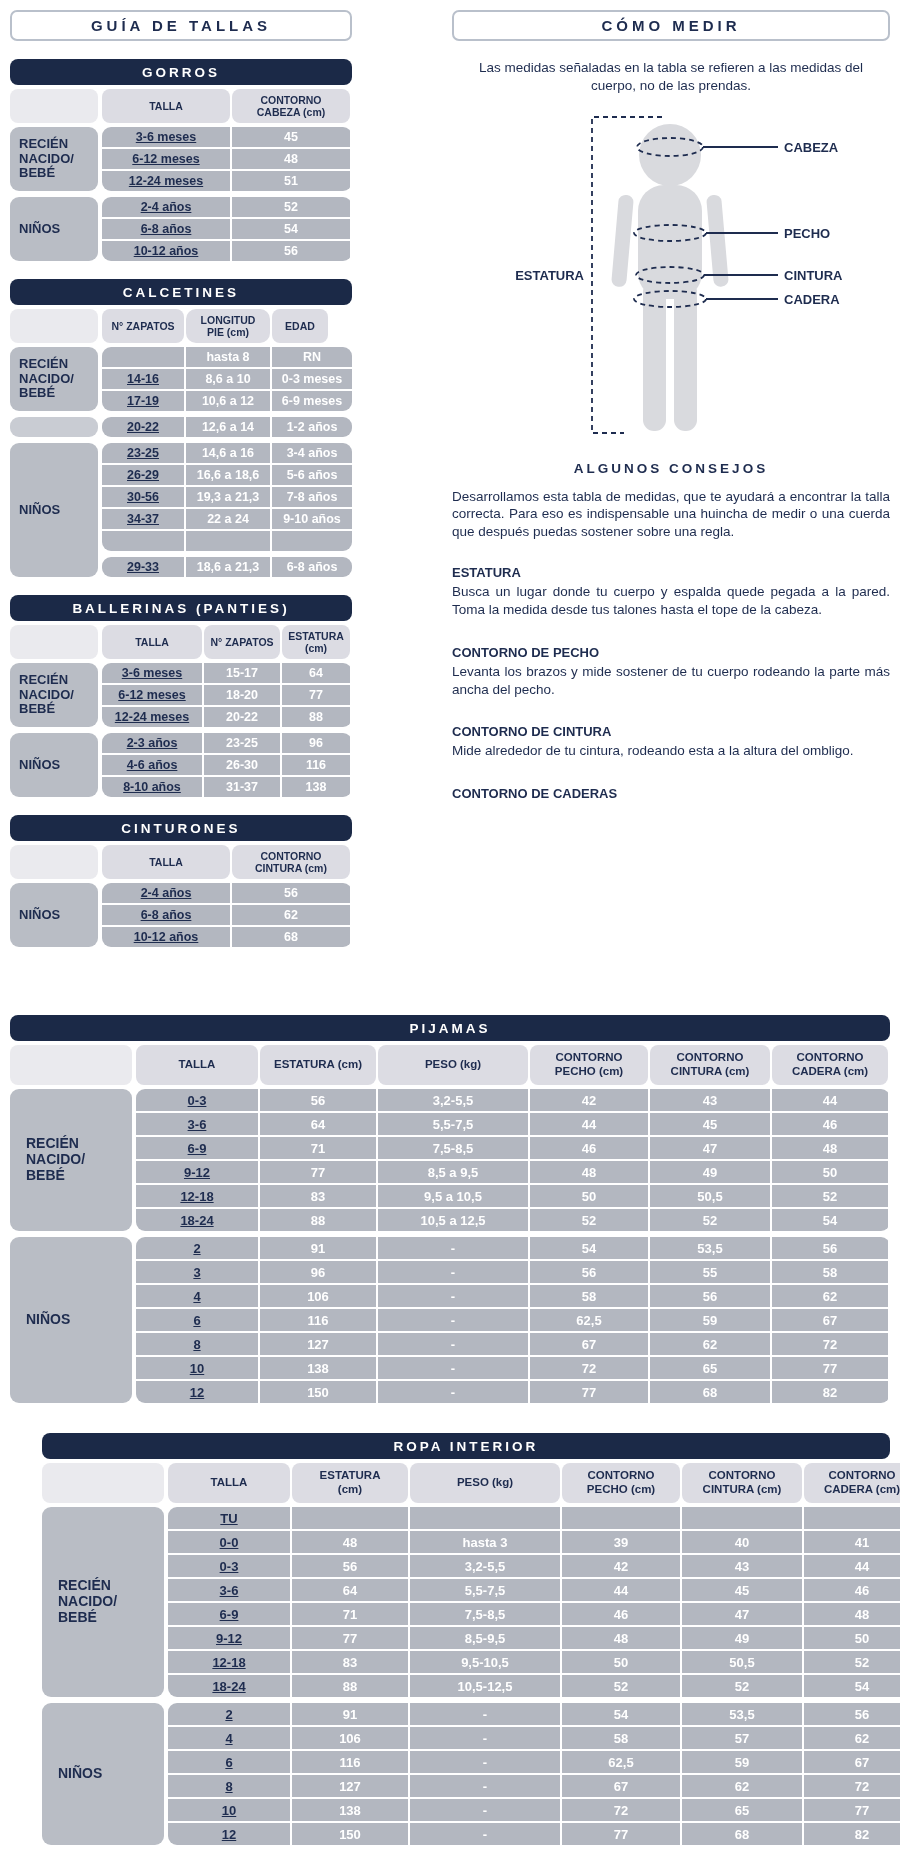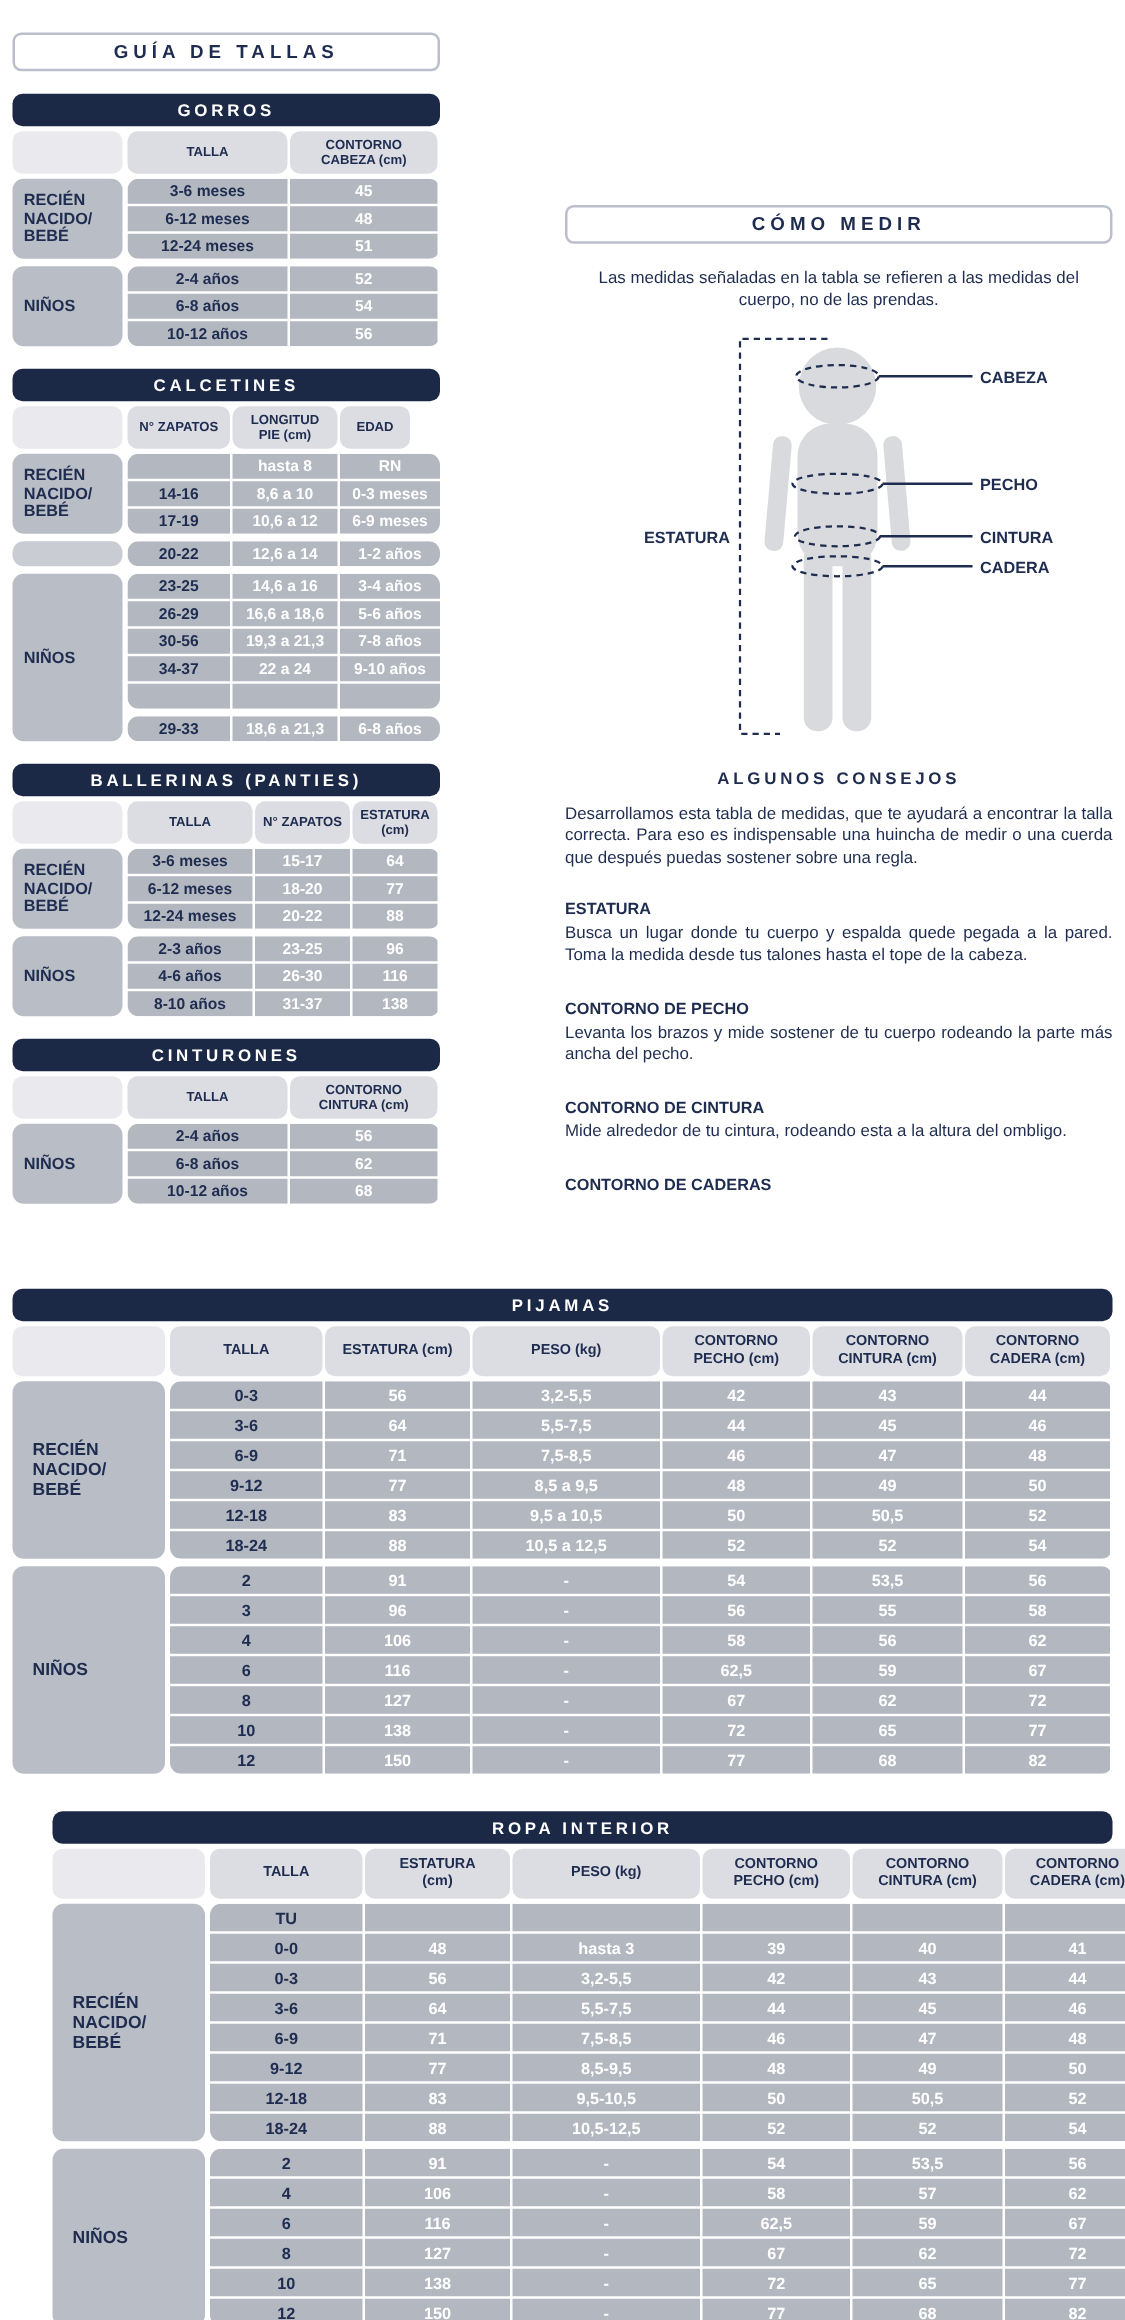--- a/index.html
+++ b/index.html
@@ -1,18 +1,18 @@
 <!DOCTYPE html>
 <html style="--navy: #1e2c4f; --barbg: #1b2947; --headbg: #dcdce3; --blankbg: #eaeaee; --labelbg: #b9bdc5; --cellbg: #b3b7c0; --silhouette: #d9dade; --boxborder: #b9c0cb;"><head>
 <meta charset="utf-8">
 <style>
   html,body{margin:0;padding:0;background:#fff;}
   body{width:900px;min-height:1856px;font-family:"Liberation Sans",sans-serif;overflow:hidden;}
   .wrap{padding:10px 10px 16px 10px;}
-  .cols{display:flex;align-items:flex-end;margin-top:16px;}
+  .cols{display:flex;align-items:flex-start;}
   .leftcol{width:342px;flex:none;}
   .rightcol{margin-left:100px;width:438px;flex:none;}
 
   .titlebox{height:27px;border:2px solid #b9c0cb;border-radius:7px;display:flex;align-items:center;justify-content:center;
     color:var(--navy);font-weight:700;letter-spacing:4px;font-size:15px;margin-bottom:18px;}
 
   .table-section{margin-bottom:18px;}
   .bar{height:26px;background:var(--barbg);border-radius:8px;color:#fff;font-weight:700;letter-spacing:3px;
     font-size:13.5px;display:flex;align-items:center;justify-content:center;margin-bottom:4px;}
   .headrow{display:flex;gap:2px;margin-bottom:4px;}
@@ -26,21 +26,21 @@
   .glabel{background:var(--labelbg);border-radius:9px;color:var(--navy);font-weight:700;display:flex;align-items:center;
     padding-left:9px;white-space:pre-line;font-size:13px;line-height:1.12;flex:none;box-sizing:border-box;}
   .big .glabel{font-size:14px;padding-left:16px;}
   .glabel.gempty{background:#c9ccd3;}
   .blocks{display:flex;flex-direction:column;gap:6px;flex:1;}
   .block{border-radius:9px;overflow:hidden;display:flex;flex-direction:column;gap:2px;}
   .row{display:grid;column-gap:2px;}
   .cell{background:var(--cellbg);color:#fff;font-weight:700;display:flex;align-items:center;justify-content:center;}
   .small .cell{height:20px;font-size:12.5px;}
   .big .cell{height:22px;font-size:13px;}
-  .cell.dark{color:var(--navy);}
+  .cell.dark{color:var(--navy);text-decoration:underline;}
 
   .intro{text-align:center;color:var(--navy);font-size:13.5px;line-height:1.32;margin:14px 4px 0 4px;}
   .diagram{display:block;margin:6px auto 0 auto;}
   .consejos-title{text-align:center;color:var(--navy);font-weight:700;letter-spacing:3px;font-size:13.5px;margin:8px 0 12px 0;}
   .consejos-intro{color:var(--navy);font-size:13.5px;line-height:1.32;text-align:justify;margin:0 0 24px 0;}
   .tip{margin-bottom:26px;}
   .tip h4{margin:0 0 3px 0;color:var(--navy);font-size:13px;font-weight:700;}
   .tip p{margin:0;color:var(--navy);font-size:13.5px;line-height:1.32;text-align:justify;}
 
   .fullwidth{margin-top:50px;}
@@ -103,21 +103,21 @@
                 </div>
               </div>
             </div>
           </div>
         </div>
       <div class="table-section small">
           <div class="bar">CALCETINES</div>
           <div class="headrow">
             <div class="hcell blank" style="width: 88px;"></div>
             <div class="hcell" style="width: 82px;">N° ZAPATOS</div>
-            <div class="hcell" style="width: 84px;">LONGITUD
+            <div class="hcell" style="width: 84px; border-radius: 10px;">LONGITUD
 PIE (cm)</div>
             <div class="hcell" style="width: 56px;">EDAD</div>
           </div>
           <div class="group">
             <div class="glabel" style="width: 88px;">RECIÉN
 NACIDO/
 BEBÉ</div>
             <div class="blocks">
               <div class="block">
                 <div class="row" style="grid-template-columns: 82px 84px 80px;">

